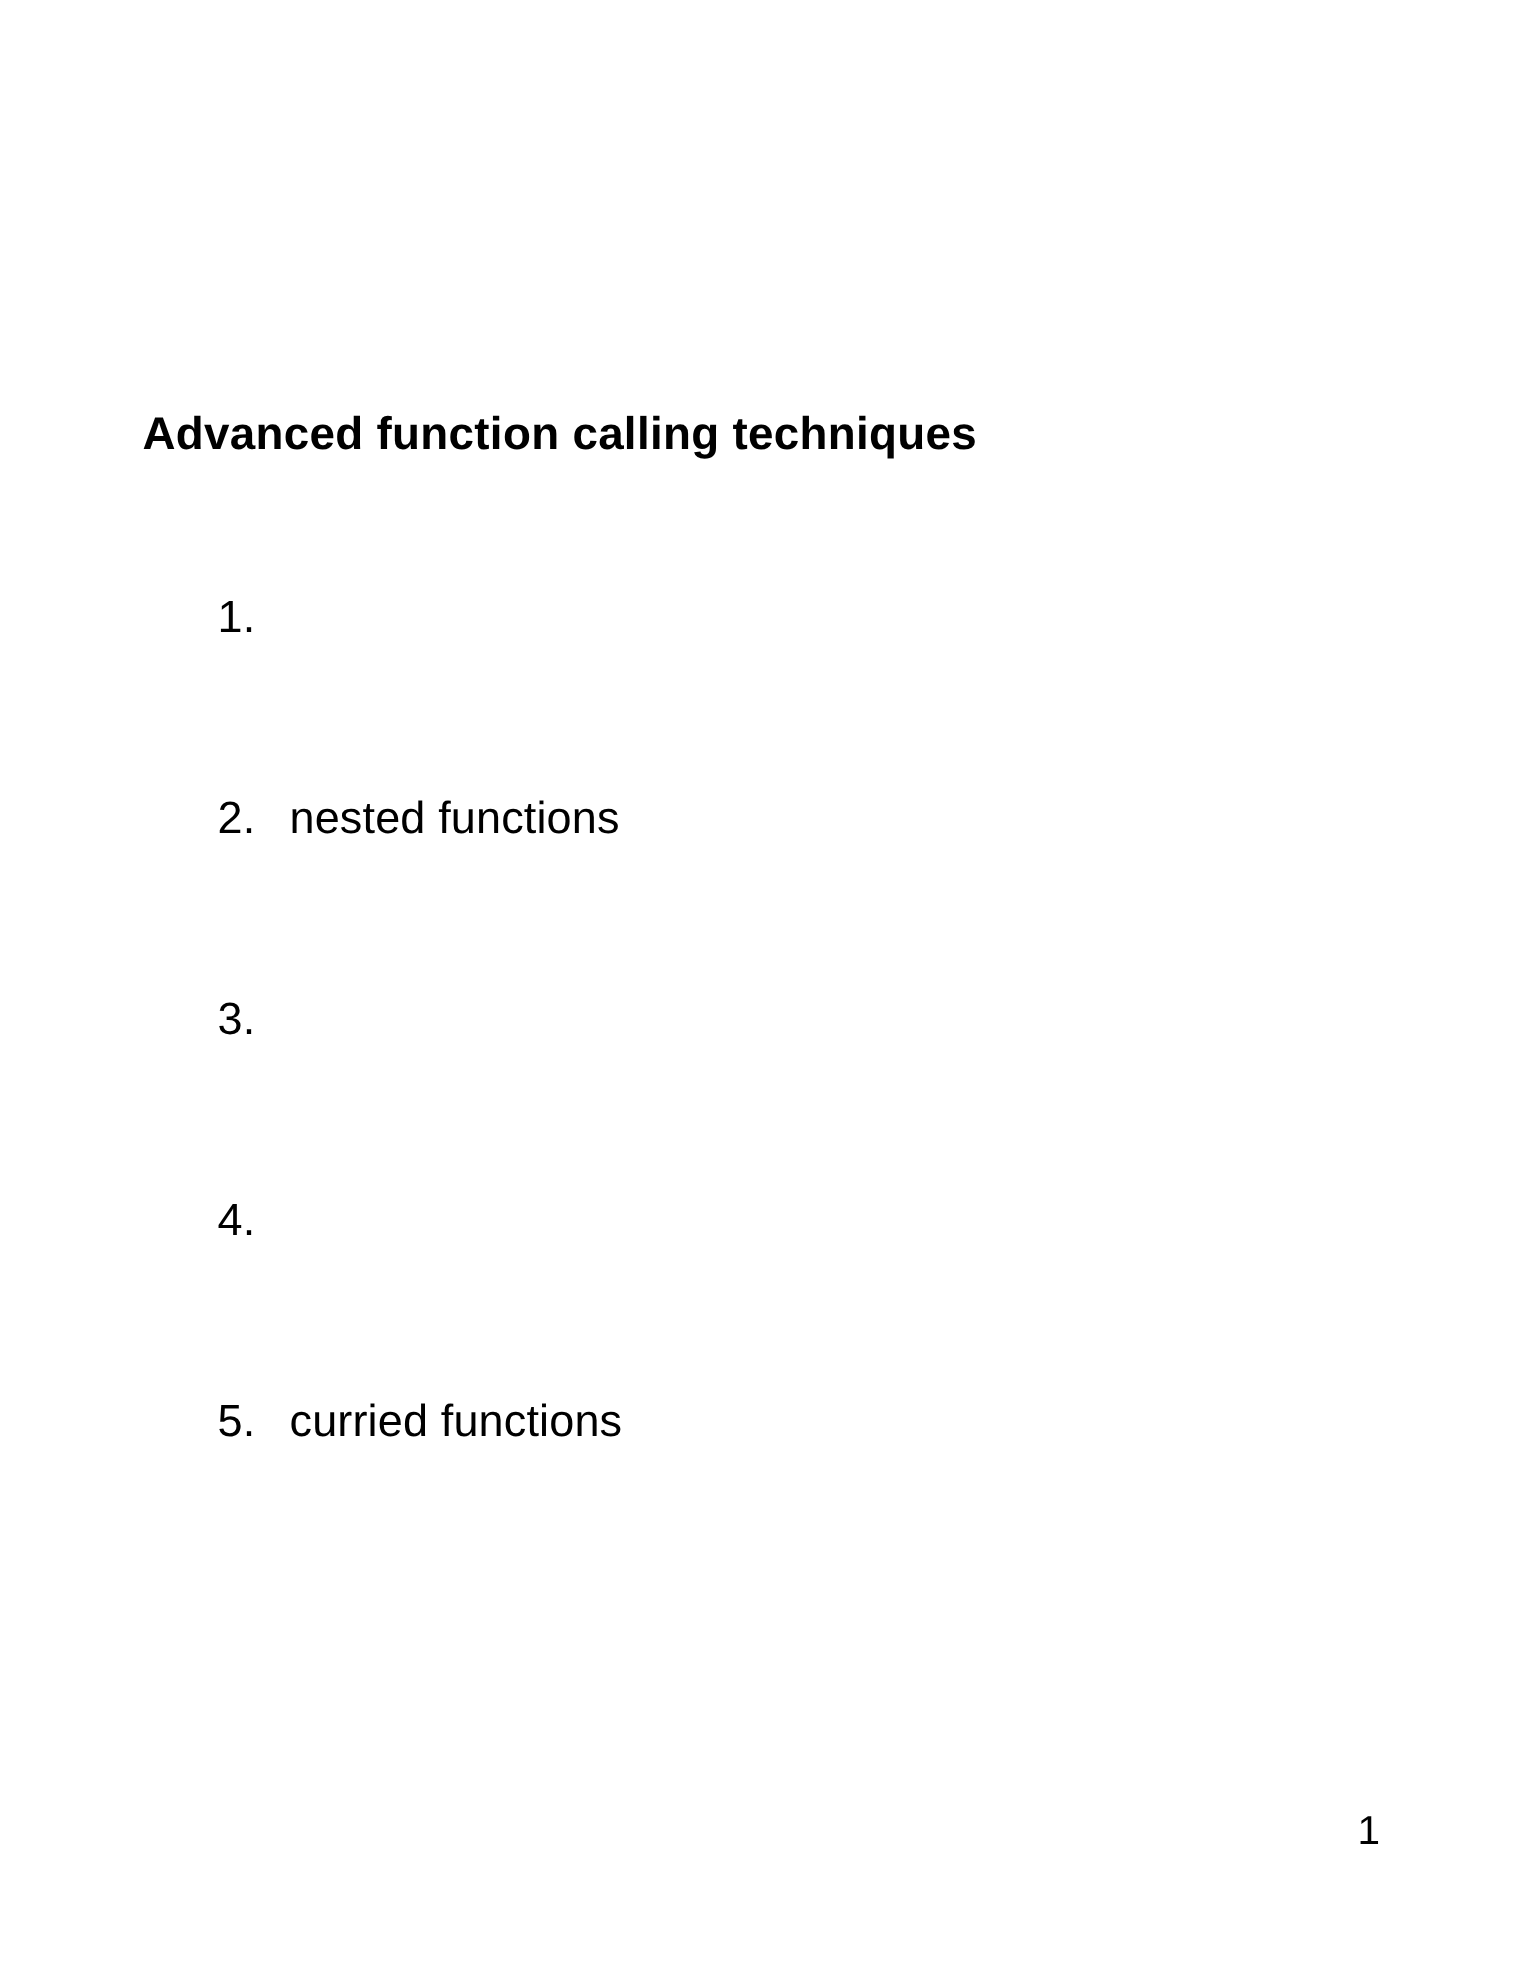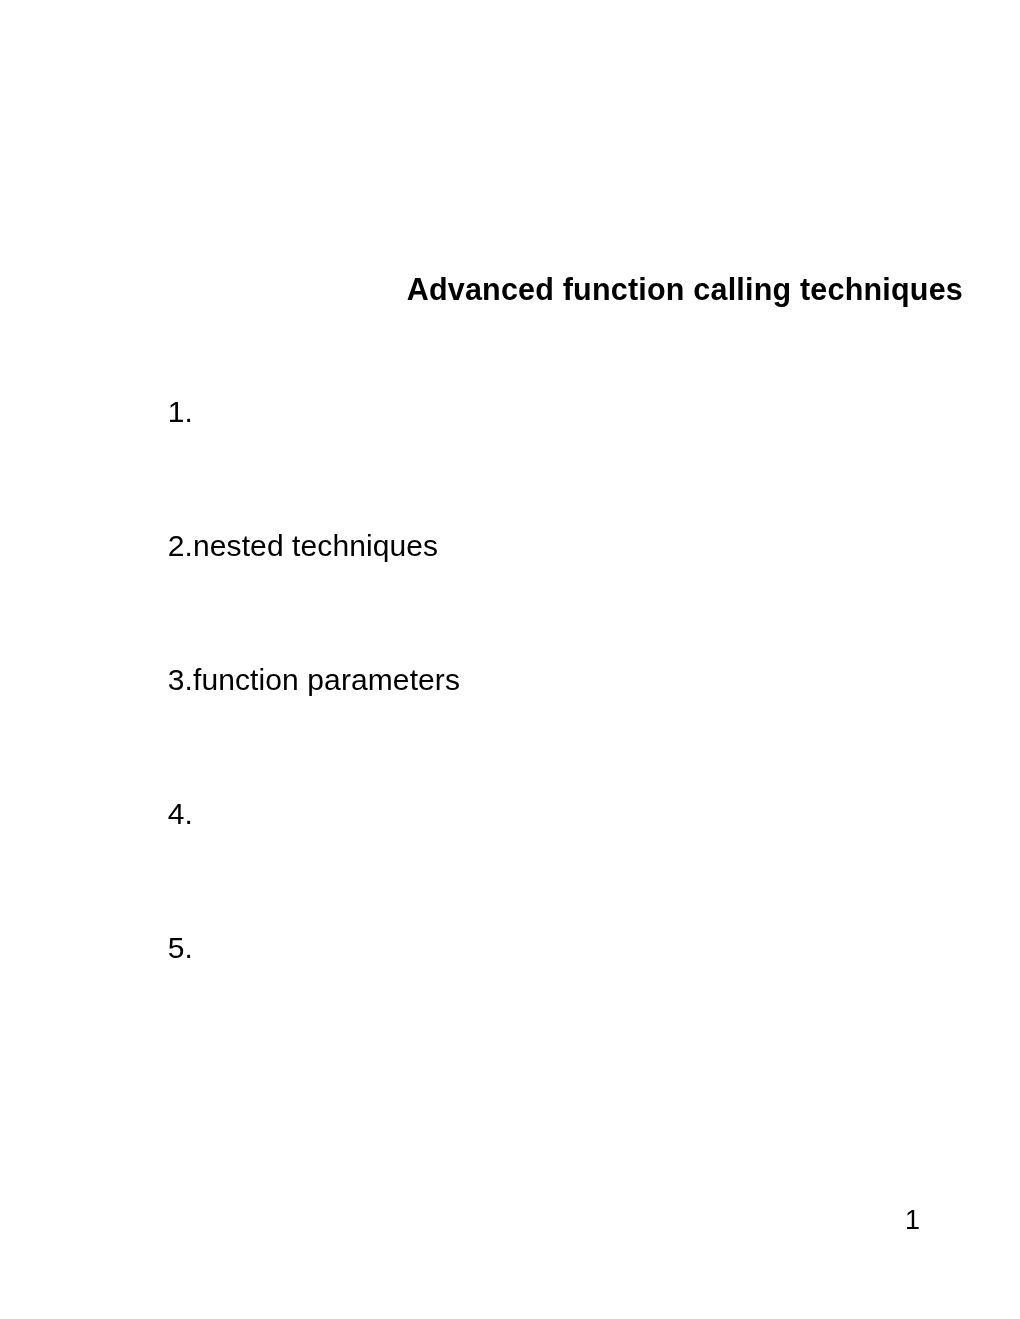--- a/index.html
+++ b/index.html
@@ -12,21 +12,20 @@
       height: 1319px;
       background: #ffffff;
       font-family: Arial, Helvetica, sans-serif;
       color: #000000;
       position: relative;
     }
     .page {
       padding: 272px 57px 80px 95px;
       height: 100%;
       position: relative;
-      text-align: right;
     }
     .title {
       font-size: 30.5px;
       font-weight: bold;
       margin-bottom: 88px;
       letter-spacing: 0.2px;
     }
     .list {
       padding-left: 50px;
     }
@@ -50,27 +49,27 @@
 <body>
 
 <div class="page">
   <h1 class="title">Advanced function calling techniques</h1>
   <ol class="list">
     <li class="list-item">
       <span class="list-number">1.</span>
     </li>
     <li class="list-item">
       <span class="list-number">2.</span>
-      <span>nested techniques</span>
+      <span>nested functions</span>
     </li>
     <li class="list-item">
       <span class="list-number">3.</span>
-      <span>function parameters</span>
     </li>
     <li class="list-item">
       <span class="list-number">4.</span>
     </li>
     <li class="list-item">
       <span class="list-number">5.</span>
+      <span>curried functions</span>
     </li>
   </ol>
   <div class="page-number">1</div>
 </div>
 
 </body></html>

